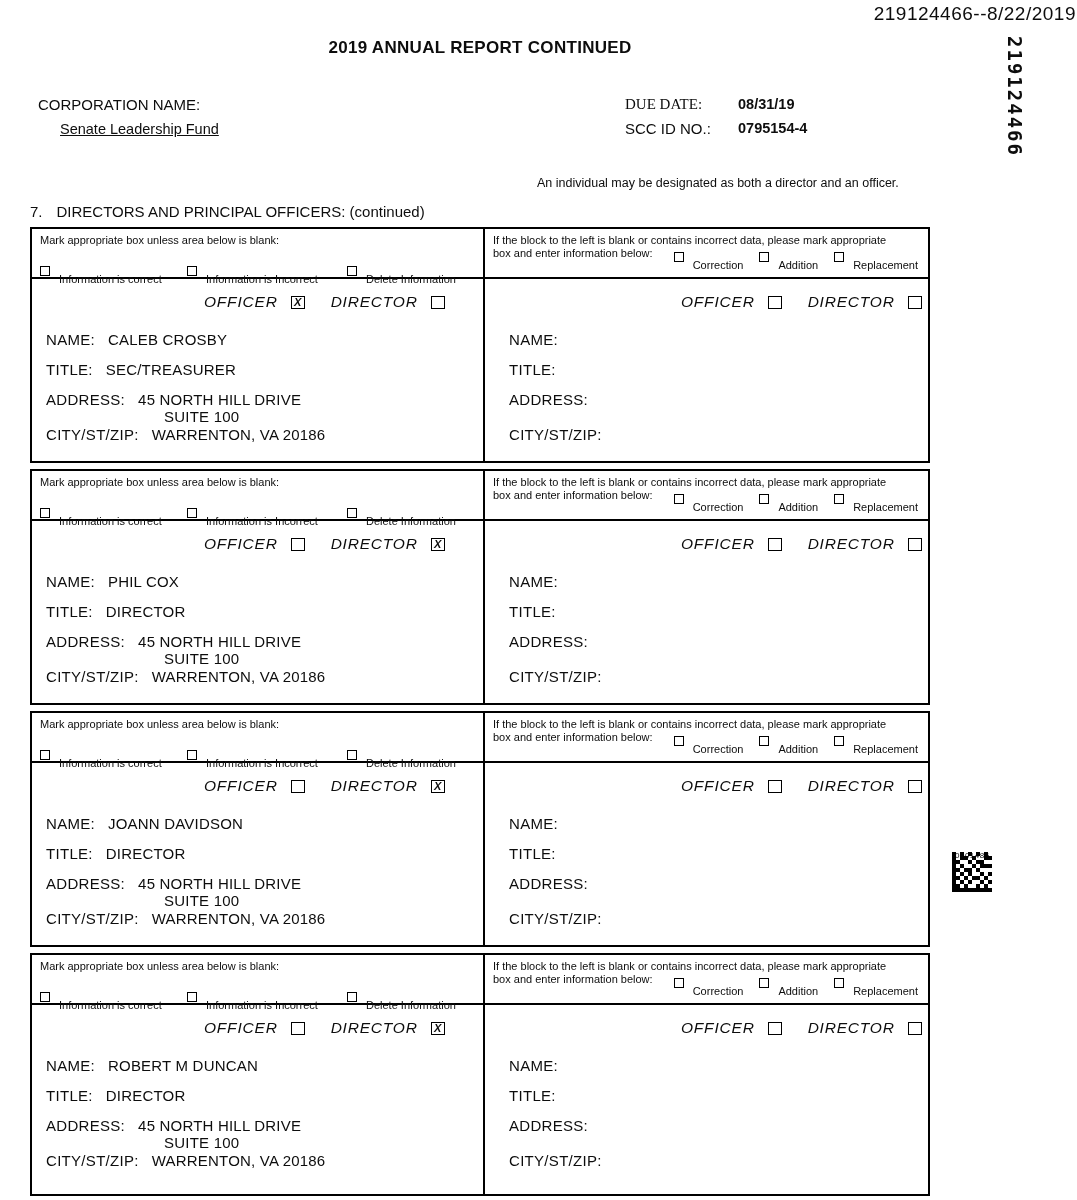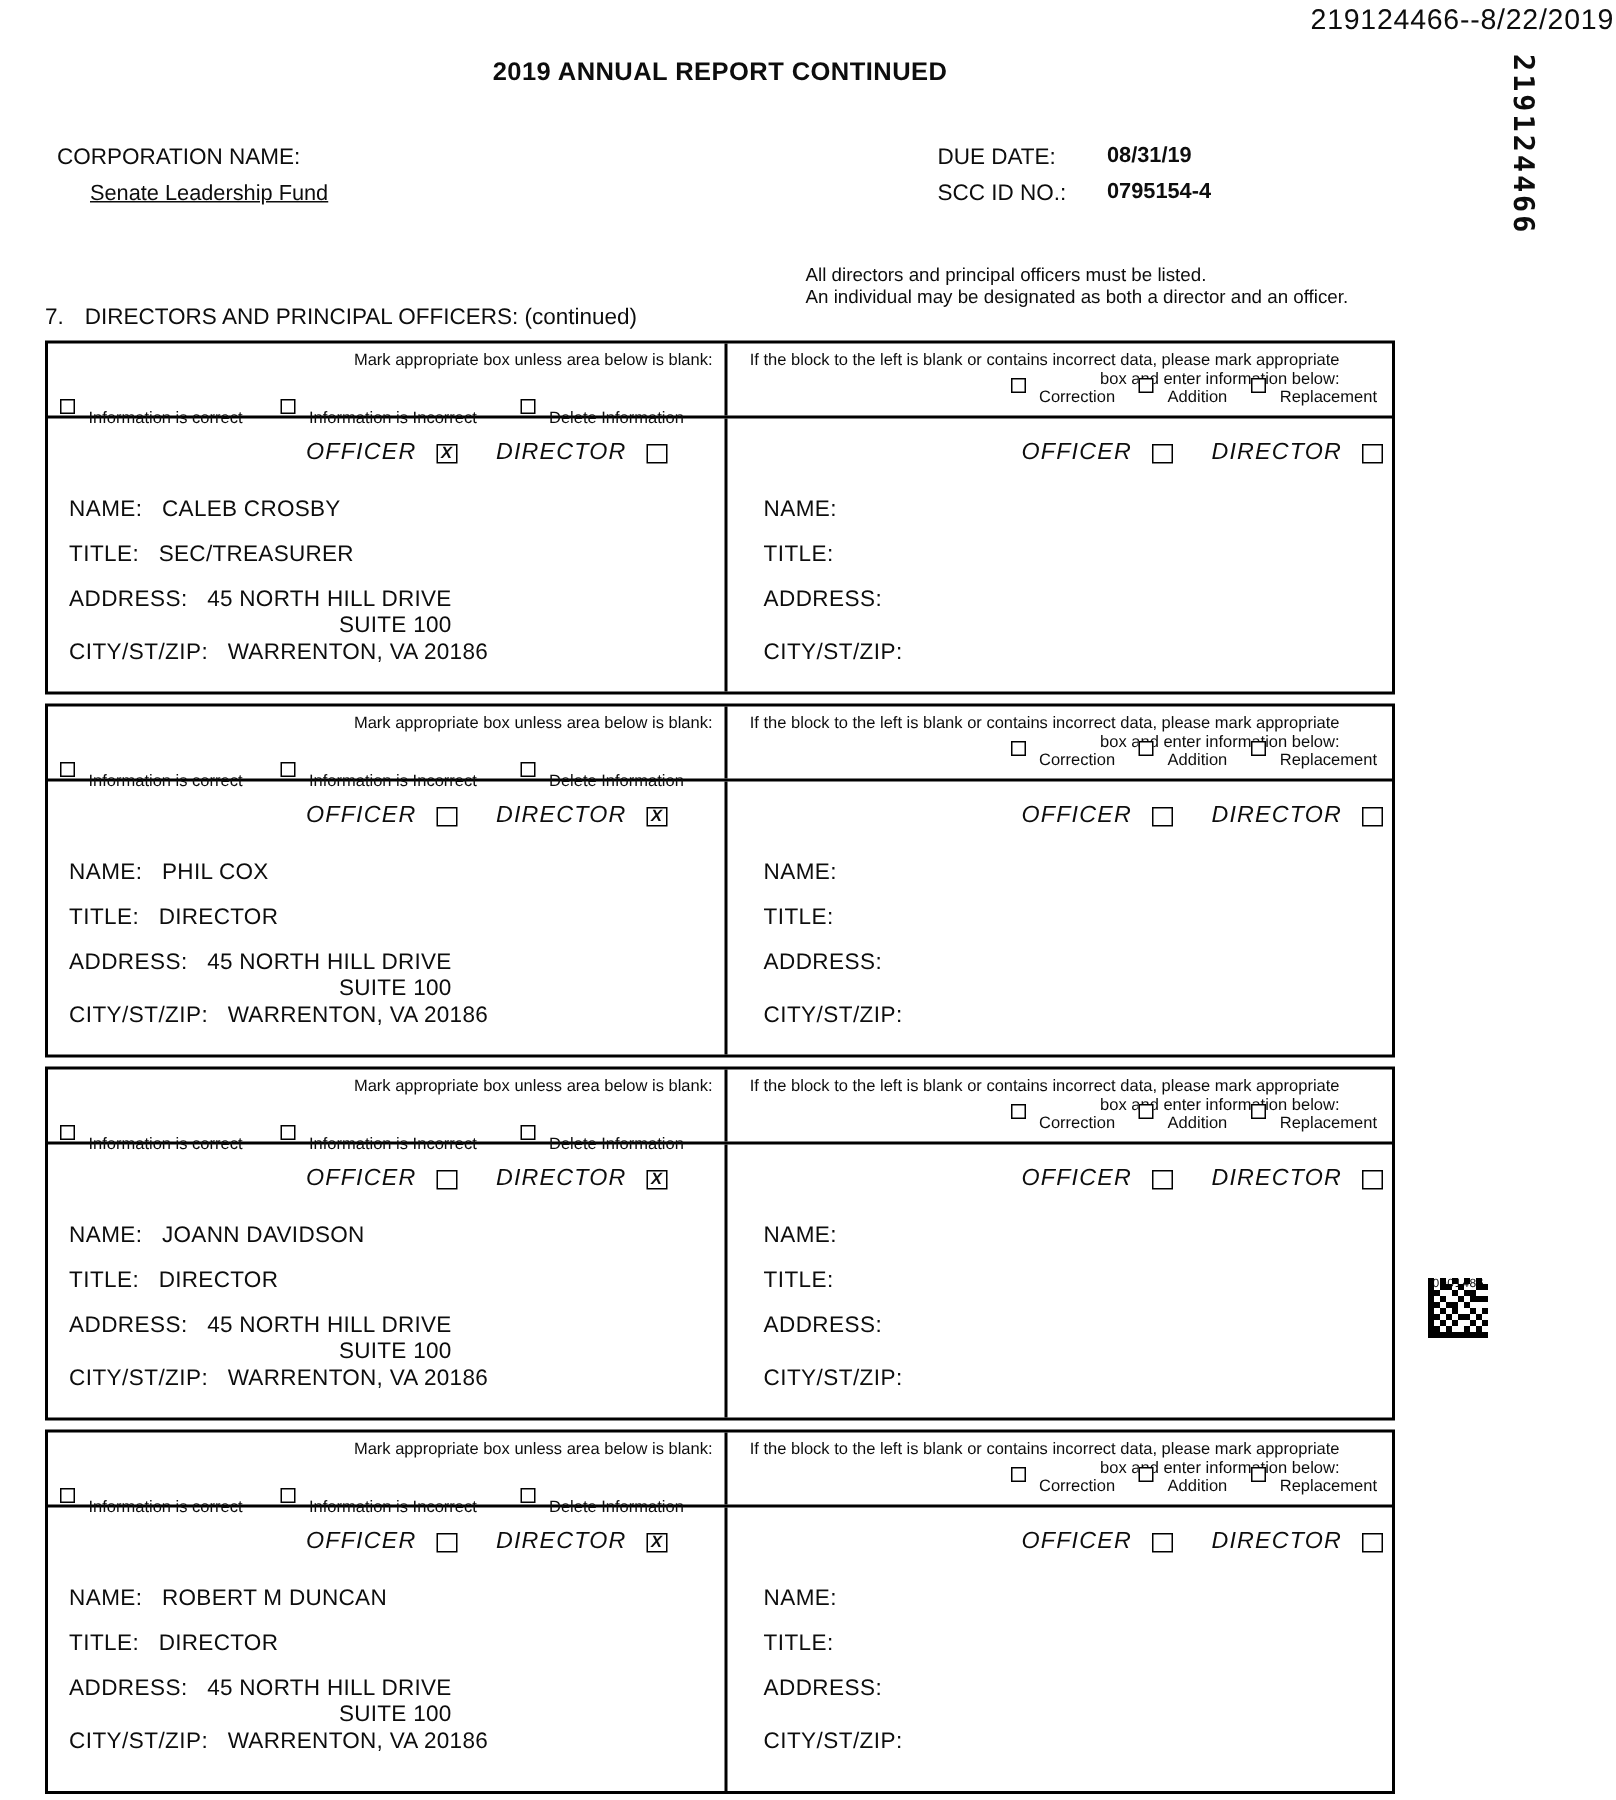--- a/index.html
+++ b/index.html
@@ -12,34 +12,34 @@
   
   .scan-id{top:3px;right:1px;font-size:19px;letter-spacing:.5px;}
   .vertical-id{
     top:36px;left:1004px;writing-mode:vertical-rl;text-orientation:sideways;
     font-family:"DejaVu Sans Mono",monospace;font-size:19px;font-weight:700;letter-spacing:2px;
   }
   
   .title{top:38px;left:30px;width:900px;text-align:center;font-size:17px;font-weight:700;letter-spacing:.3px;}
   .corp-label{top:96px;left:38px;font-size:15px;}
   .corp-value{top:121px;left:60px;font-size:14.5px;text-decoration:underline;}
-  .due-label{top:96px;left:625px;font-size:15px;}
+  .due-label{top:96px;left:625px;font-size:15px;font-family:Liberation Serif, serif;}
   .due-value{top:96px;left:738px;font-size:14.5px;font-weight:700;text-align:right;}
   .scc-label{top:120px;left:625px;font-size:15px;}
   .scc-value{top:120px;left:738px;font-size:14.5px;font-weight:700;}
   .notice{top:176px;left:537px;width:400px;font-size:12.5px;line-height:15px;}
   .section-heading{top:203px;left:30px;font-size:15px;}
   .section-heading .num{display:inline-block;margin-right:14px;}
   
   .blocks{top:227px;left:30px;width:900px;}
   .block{position:relative;height:236px;margin-bottom:6px;border:2px solid #000;box-sizing:border-box;background:#fff;}
   .block:last-of-type{height:243px;margin-bottom:0;}
   .blk-header{display:flex;height:50px;border-bottom:2px solid #000;box-sizing:border-box;}
   .blk-body{display:flex;height:calc(100% - 50px);}
-  .cell{position:relative;box-sizing:border-box;text-align:right;}
+  .cell{position:relative;box-sizing:border-box;}
   .cell.left{width:453px;border-right:2px solid #000;}
   .cell.right{flex:1;}
   .instr{font-size:11px;line-height:13px;padding:5px 8px 0 8px;}
   .rinstr{width:400px;}
   .hdr-cb{display:flex;align-items:center;gap:9px;white-space:nowrap;}
   .cb-label{font-size:11px;margin-top:16px;}
   .cb{width:10px;height:10px;border:1.5px solid #000;display:inline-block;box-sizing:border-box;background:#fff;flex:none;}
   .cell.left .hdr-cb{position:absolute;top:28px;}
   .cell.left .hdr-cb.cb1{left:8px;}
   .cell.left .hdr-cb.cb2{left:155px;}
@@ -80,21 +80,20 @@
 <div class="abs title">2019 ANNUAL REPORT CONTINUED</div>
 
 <div class="abs corp-label">CORPORATION NAME:</div>
 <div class="abs corp-value">Senate Leadership Fund</div>
 <div class="abs due-label">DUE DATE:</div>
 <div class="abs due-value">08/31/19</div>
 <div class="abs scc-label">SCC ID NO.:</div>
 <div class="abs scc-value">0795154-4</div>
 
 <div class="abs notice">
-  <div>All directors and principal officers must be listed.</div>
   <div>An individual may be designated as both a director and an officer.</div>
 </div>
 
 <div class="abs section-heading">
   <span class="num">7.</span><span>DIRECTORS AND PRINCIPAL OFFICERS: (continued)</span>
 </div>
 
 <div class="abs blocks">
 
   <section class="block">

